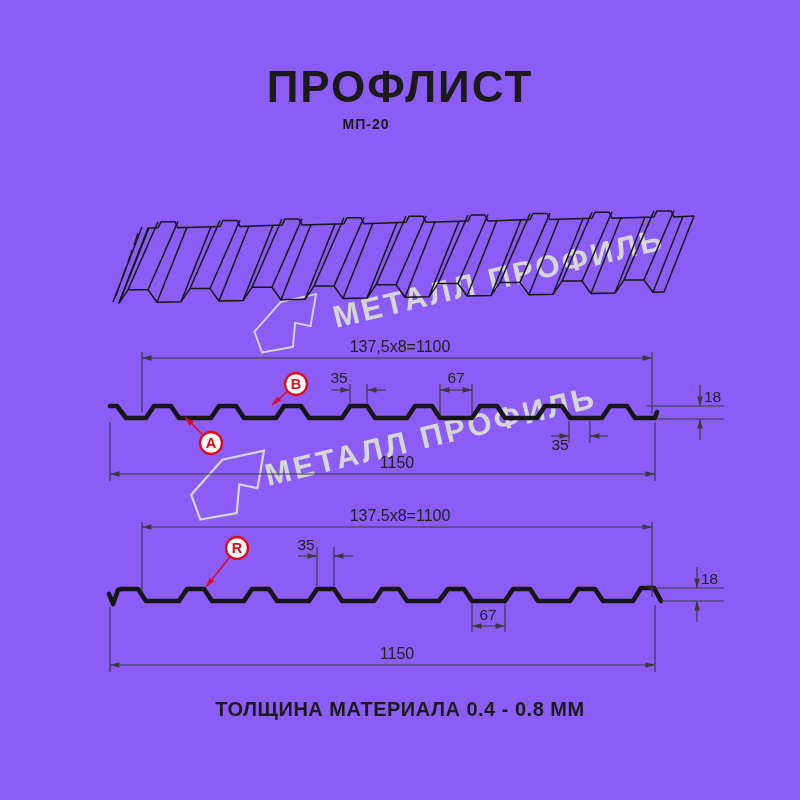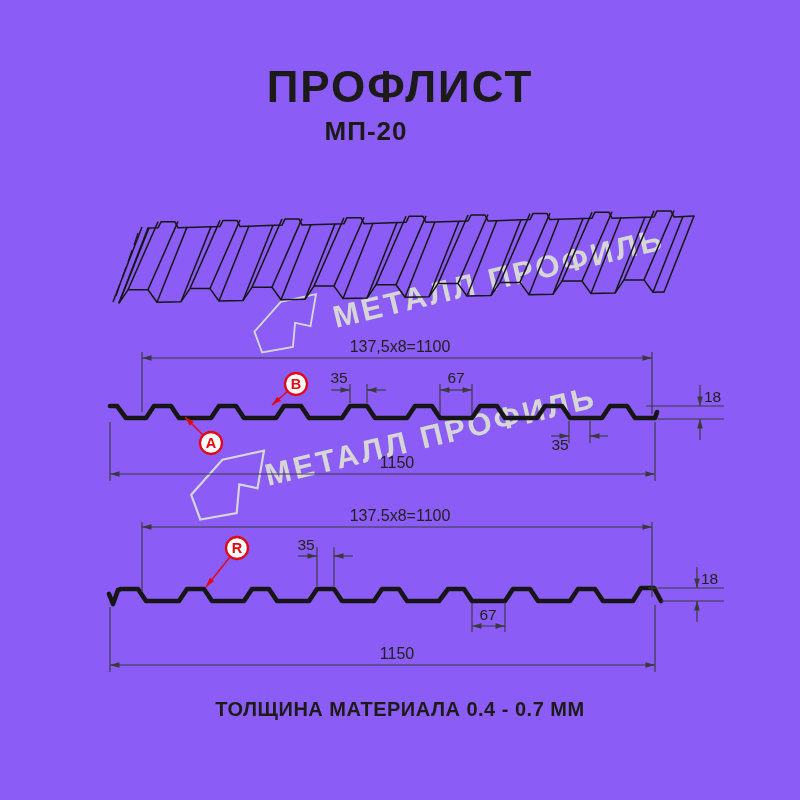--- a/index.html
+++ b/index.html
@@ -1,21 +1,21 @@
 <!DOCTYPE html>
 <html><head>
 <meta charset="utf-8">
 <style>
   html,body{margin:0;padding:0;background:#fff;}
   .page{position:relative;width:800px;height:800px;background:#8b5cf6;overflow:hidden;
         font-family:"Liberation Sans",sans-serif;}
   .title{position:absolute;top:62px;left:0;width:800px;text-align:center;
          font-size:44px;font-weight:bold;letter-spacing:2px;color:#1d1b1a;margin:0;}
   .subtitle{position:absolute;top:116px;left:0;width:732px;text-align:center;
-         font-size:26px;font-weight:bold;letter-spacing:1px;color:#1d1b1a;}
+         font-size:14px;font-weight:bold;letter-spacing:1px;color:#1d1b1a;}
   .footer{position:absolute;top:698px;left:0;width:800px;text-align:center;
          font-size:20px;font-weight:bold;letter-spacing:.5px;color:#1d1b1a;}
   svg text{font-family:"Liberation Sans",sans-serif;}
 </style>
 </head>
 <body>
 
 <div class="page">
   <h1 class="title">ПРОФЛИСТ</h1>
   <div class="subtitle">МП-20</div>
@@ -160,14 +160,14 @@
         <polygon points="0,0 -9.5,-2.8 -9.5,2.8" fill="#3a3a3a" transform="translate(110,665) rotate(180)"></polygon>
         <polygon points="0,0 -9.5,-2.8 -9.5,2.8" fill="#3a3a3a" transform="translate(655,665) rotate(0)"></polygon>
         <text x="397" y="659" fill="#212121" font-size="16" text-anchor="middle">1150</text>
         <line x1="230.15531461867096" y1="556.6110558023172" x2="206" y2="587" stroke="#e30613" stroke-width="1.4"></line>
         <polygon points="0,0 -9.5,-2.8 -9.5,2.8" fill="#e30613" transform="translate(206,587) rotate(128.48019824834302)"></polygon>
         <circle cx="237" cy="548" r="11" fill="#fff" stroke="#e30613" stroke-width="2.3"></circle>
         <text x="237" y="553" fill="#e30613" font-size="14.5" text-anchor="middle" font-weight="bold">R</text>
       </g>
     </svg>
 
-  <div class="footer">ТОЛЩИНА МАТЕРИАЛА 0.4 - 0.7 ММ</div>
+  <div class="footer">ТОЛЩИНА МАТЕРИАЛА 0.4 - 0.8 ММ</div>
 </div>
 
 </body></html>

